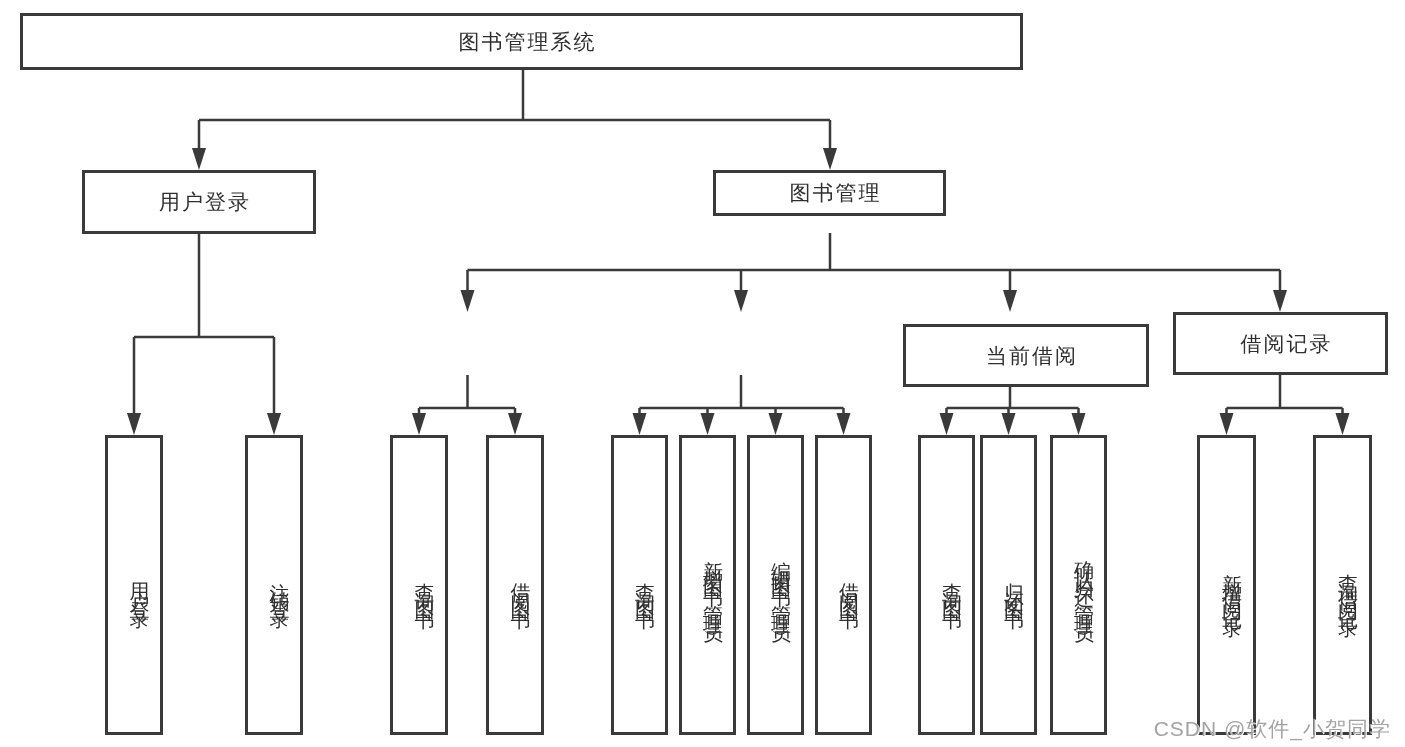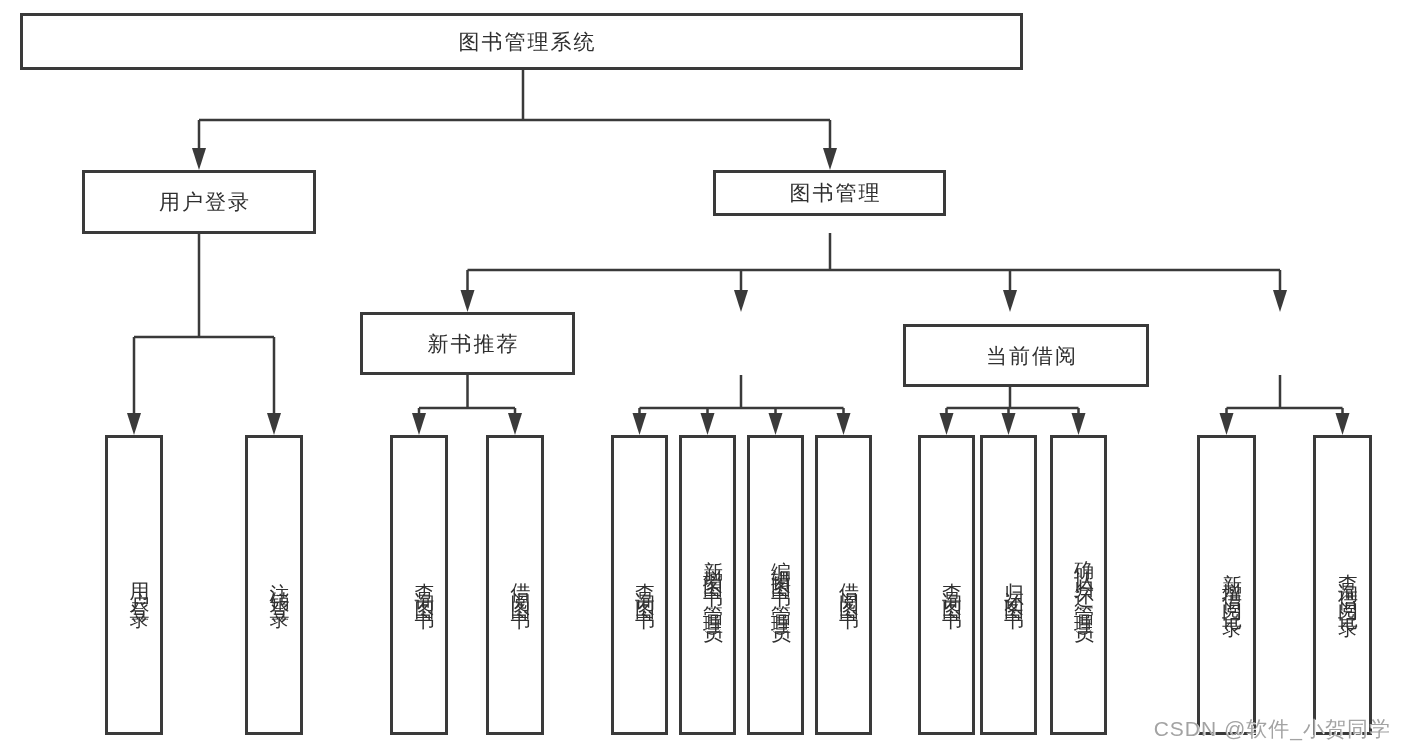--- a/index.html
+++ b/index.html
@@ -95,22 +95,22 @@
     <path d="M1280,375 V408 M1226.5,408 H1342.5 M1226.5,408 V414 M1342.5,408 V414" fill="none" stroke="#3a3a3a" stroke-width="2.5"></path>
     <path d="M1219.5,413 L1233.5,413 L1226.5,435 Z" fill="#3a3a3a"></path>
     <path d="M1335.5,413 L1349.5,413 L1342.5,435 Z" fill="#3a3a3a"></path>
   </svg>
 
   <div class="node h-node" style="left:20px; top:13px; width:1003px; height:57px;">图书管理系统</div>
 
   <div class="node h-node" style="left:82px; top:170px; width:234px; height:64px;">用户登录</div>
   <div class="node h-node" style="left:713px; top:170px; width:233px; height:46px;">图书管理</div>
 
-  <div class="node h-node" style="left:360px; top:312px; width:215px; height:63px;">新书推荐</div>
   <div class="node h-node" style="left:903px; top:324px; width:246px; height:63px;">当前借阅</div>
+  <div class="node h-node" style="left:1173px; top:312px; width:215px; height:63px;">借阅记录</div>
 
   <div class="node v-node" style="left:105px; top:435px; width:58px; height:300px;">用户登录</div>
   <div class="node v-node" style="left:245px; top:435px; width:58px; height:300px;">注销登录</div>
 
   <div class="node v-node" style="left:390px; top:435px; width:58px; height:300px;">查询图书</div>
   <div class="node v-node" style="left:486px; top:435px; width:58px; height:300px;">借阅图书</div>
 
   <div class="node v-node" style="left:611px; top:435px; width:57px; height:300px;">查询图书</div>
   <div class="node v-node" style="left:679px; top:435px; width:57px; height:300px;">新增图书（管理员）</div>
   <div class="node v-node" style="left:747px; top:435px; width:57px; height:300px;">编辑图书（管理员）</div>

